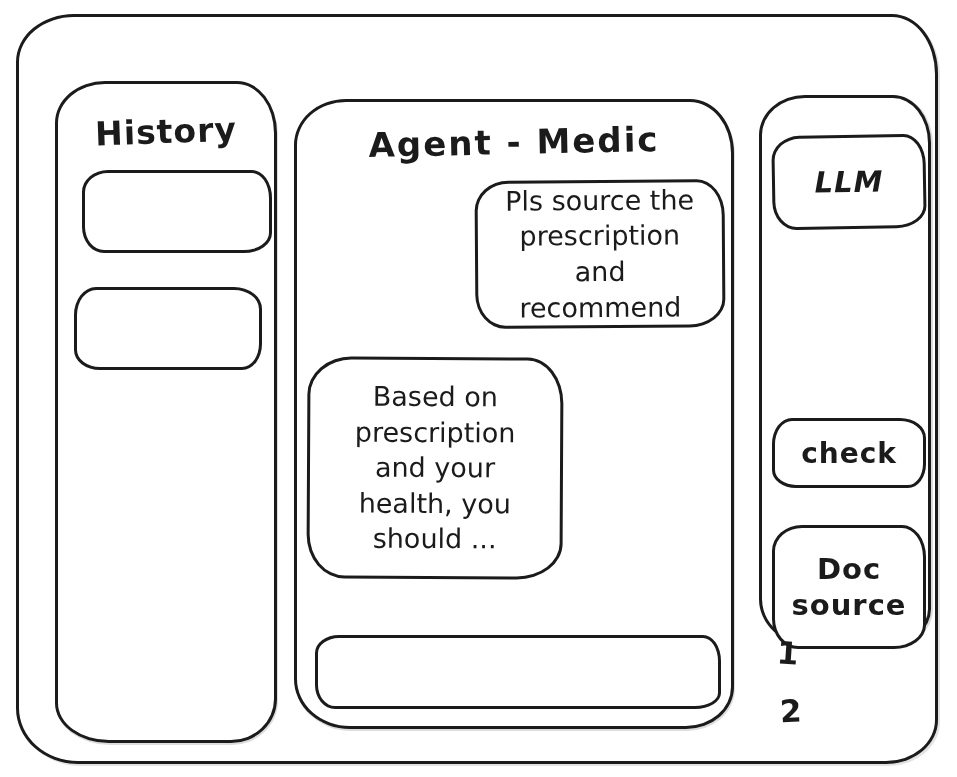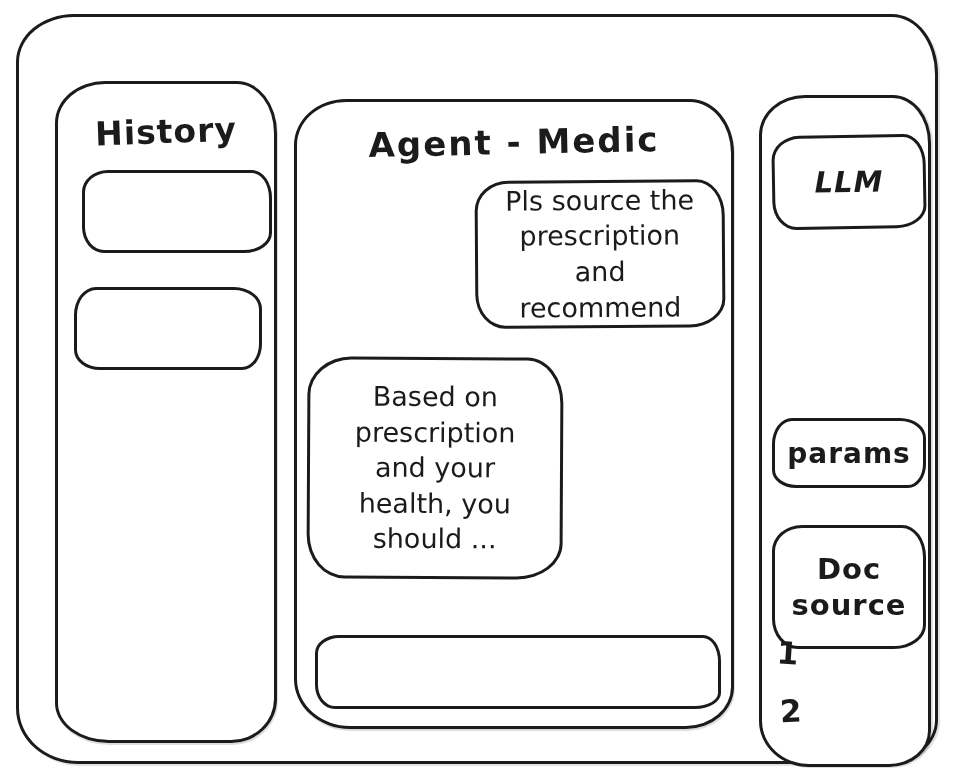--- a/index.html
+++ b/index.html
@@ -95,21 +95,21 @@
     font-family: "DejaVu Sans", sans-serif;
     font-size: 24px;
     padding: 0 22px;
     outline: none;
     background: #ffffff;
   }
 
   
   .panel-tools {
     position: absolute; left: 740px; top: 78px;
-    width: 172px; height: 672px;
+    width: 172px; height: 550px;
     border-radius: 46px 38px 42px 50px / 40px 48px 36px 46px;
     box-shadow: 2px 1px 0 0 rgba(27,27,27,0.15);
   }
   .tool-btn {
     position: absolute; left: 10px; width: 154px;
     display: flex; align-items: center; justify-content: center;
     text-align: center;
     font-size: 29px;
     font-weight: 600;
     letter-spacing: 1px;
@@ -158,20 +158,20 @@
 
       <div class="bubble bubble-assistant sk">
         <span>Based on prescription and your health, you should ...</span>
       </div>
 
       <input class="chat-input" type="text" value="" style="">
     </div>
 
     <div class="panel-tools sk">
       <div class="tool-btn sk btn-llm">LLM</div>
-      <div class="tool-btn sk btn-params">params</div>
+      <div class="tool-btn sk btn-params">check</div>
       <div class="tool-btn sk btn-doc">Doc source</div>
       <div class="doc-num n1">1</div>
       <div class="doc-num n2">2</div>
     </div>
 
   </div>
 </div>
 
 </body></html>

